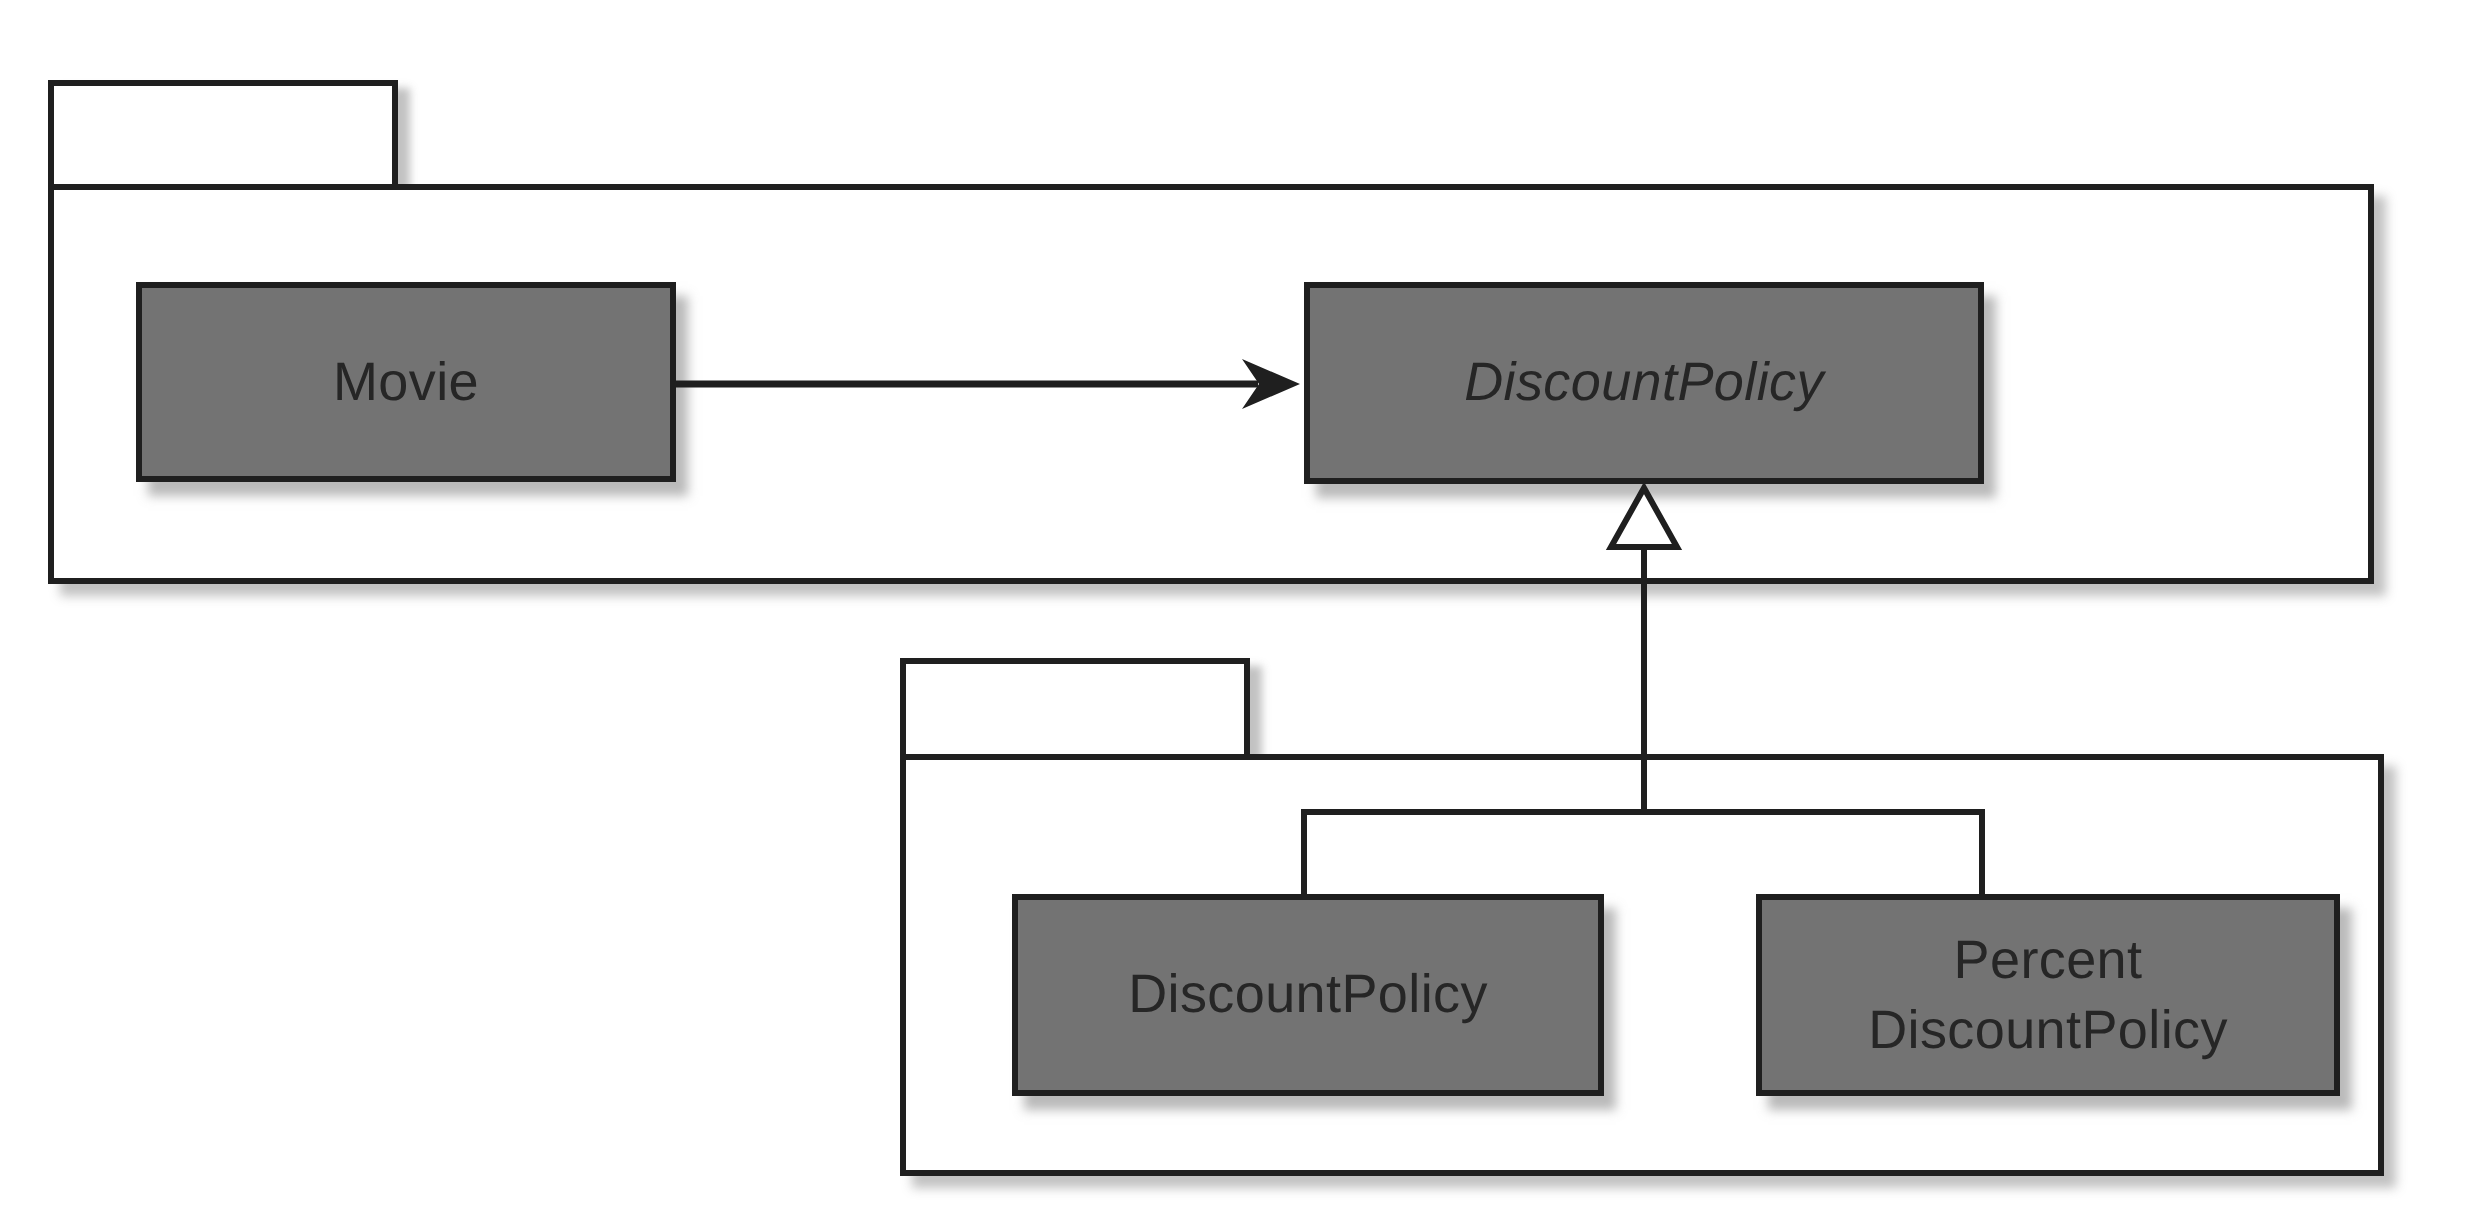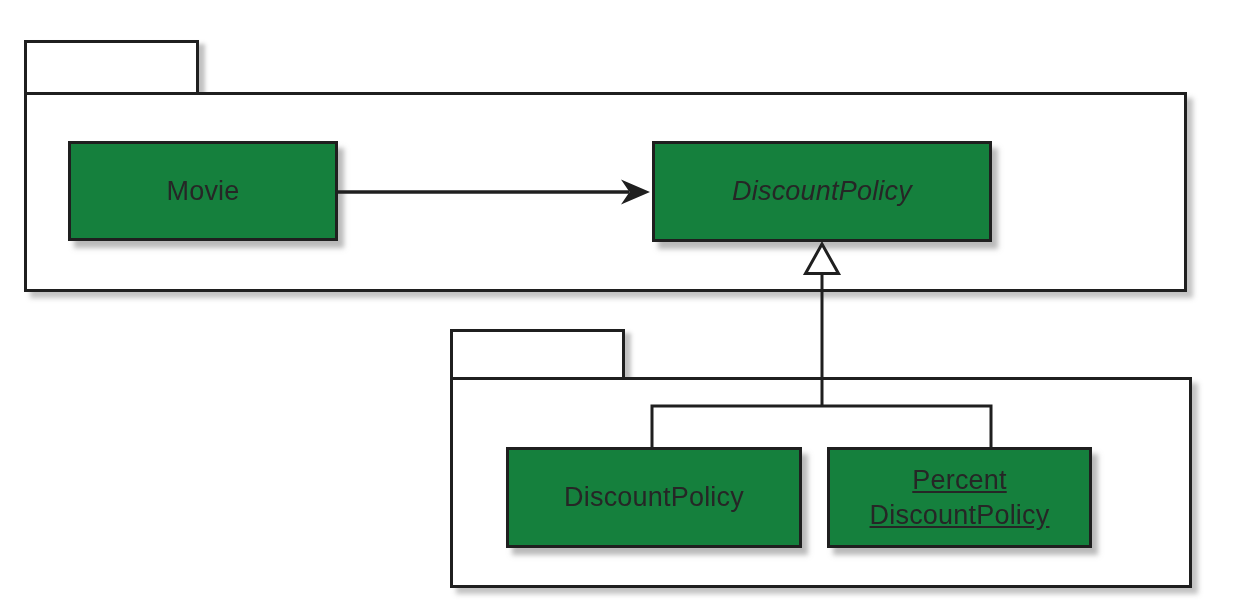--- a/index.html
+++ b/index.html
@@ -34,36 +34,36 @@
   }
   .pkg-tab-top    { left: 24px;  top: 40px;  width: 175px; height: 52px; }
   .pkg-body-top   { left: 24px;  top: 92px;  width: 1163px; height: 200px; }
   .pkg-tab-bottom { left: 450px; top: 329px; width: 175px; height: 48px; }
   .pkg-body-bottom{ left: 450px; top: 377px; width: 742px; height: 211px; }
 
   
   .cls {
     position: absolute;
     box-sizing: border-box;
-    background: #15803d;
+    background: #737373;
     border: 3px solid #1f1f1f;
     box-shadow: 6px 7px 5px rgba(118,118,118,0.5);
     display: flex;
     flex-direction: column;
     align-items: center;
     justify-content: center;
     text-align: center;
     font-size: 27px;
     line-height: 35px;
     letter-spacing: 0.2px;
   }
   .cls-movie    { left: 68px;  top: 141px; width: 270px; height: 100px; }
   .cls-discount { left: 652px; top: 141px; width: 340px; height: 101px; font-style: italic; }
   .cls-amount   { left: 506px; top: 447px; width: 296px; height: 101px; }
-  .cls-percent  { left: 827px; top: 447px; width: 265px; height: 101px; text-decoration: underline; }
+  .cls-percent  { left: 878px; top: 447px; width: 292px; height: 101px; }
 
   .connectors {
     position: absolute;
     left: 0;
     top: 0;
     width: 1236px;
     height: 612px;
     pointer-events: none;
   }
   .edge {

